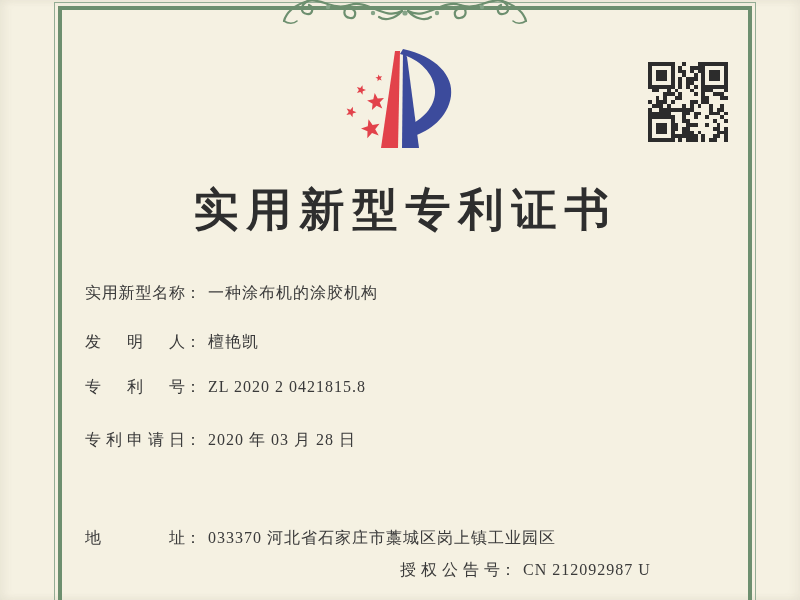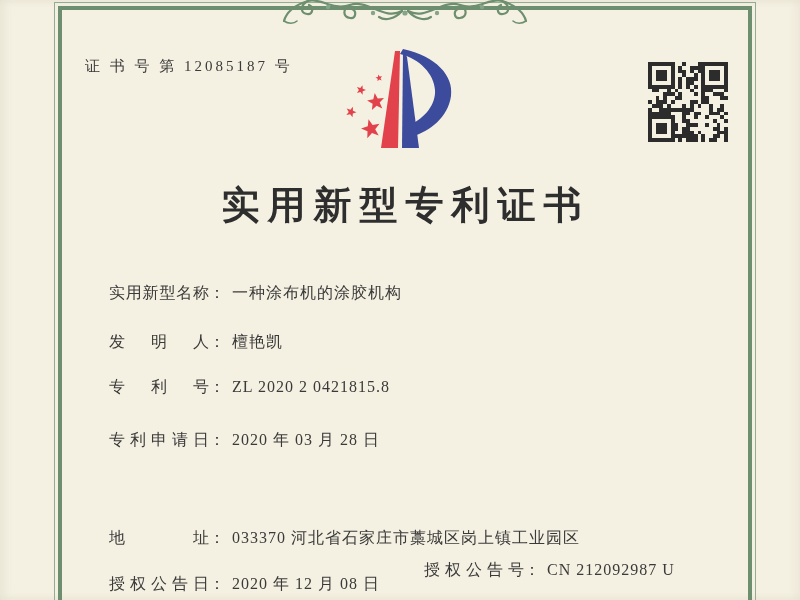--- a/index.html
+++ b/index.html
@@ -29,25 +29,25 @@
     font-size:15px; letter-spacing:3px; white-space:nowrap;
   }
   .qr{
     position:absolute; left:648px; top:62px; width:80px; height:80px;
   }
   .logo{
     position:absolute; left:328px; top:48px; width:155px; height:122px;
   }
   .title{
     position:absolute; left:57px; top:180px; width:697px;
-    text-align:center; font-size:38px; font-weight:600;
+    text-align:center; font-size:45px; font-weight:600;
     letter-spacing:8px; color:#2e2e2e; white-space:nowrap;
   }
   .field-row{
-    position:absolute; left:85px; font-size:16px; white-space:nowrap;margin-left:24px;
+    position:absolute; left:85px; font-size:16px; white-space:nowrap;
   }
   .flabel{
     display:inline-block; width:100px; vertical-align:bottom;
     text-align:justify; text-align-last:justify;
   }
   .colon{ display:inline-block; }
   .fvalue{ margin-left:7px; letter-spacing:1px; }
   .row-0{ top:283px; } .row-1{ top:332px; } .row-2{ top:377px; }
   .row-3{ top:430px; } .row-4{ top:479px; } .row-5{ top:528px; }
   .footer-left{ top:574px; }
@@ -74,21 +74,20 @@
     </g>
     <g fill="#86a488" stroke="none">
       <circle cx="50" cy="14" r="2.2"></circle>
         <circle cx="95" cy="20" r="2.2"></circle>
       <circle cx="204" cy="14" r="2.2"></circle>
         <circle cx="159" cy="20" r="2.2"></circle>
       <circle cx="127" cy="20" r="2.6"></circle>
     </g>
   </svg>
 
-  <div class="cert-no">证 书 号 第 12085187 号</div>
 
   <svg class="logo" viewBox="0 0 155 122">
 
     <path d="M75,1 C108,8 126,28 123,48 C120,70 101,83 86,88 L82,77 C97,70 108,56 107,42 C106,26 92,11 72,6 Z" fill="#3c4b9c"></path>
 
     <polygon points="67,3 72,3 70,100 53,100" fill="#e2424b"></polygon>
 
     <polygon points="75,3 79,9 91,100 74,100" fill="#3c4b9c"></polygon>
 
     <g id="logo-stars" fill="#e2424b">
@@ -351,20 +350,17 @@
   <div class="field-row row-2">
     <span class="flabel">专利号</span><span class="colon">：</span><span class="fvalue">ZL 2020 2 0421815.8</span>
   </div>
   <div class="field-row row-3">
     <span class="flabel">专利申请日</span><span class="colon">：</span><span class="fvalue">2020 年 03 月 28 日</span>
   </div>
   <div class="field-row row-5">
     <span class="flabel">地址</span><span class="colon">：</span><span class="fvalue">033370 河北省石家庄市藁城区岗上镇工业园区</span>
   </div>
 
-  <div class="field-row footer-left">
-    <span class="flabel">授权公告日</span><span class="colon">：</span><span class="fvalue">2020 年 12 月 08 日</span>
-  </div>
   <div class="field-row footer-right">
     <span class="flabel">授权公告号</span><span class="colon">：</span><span class="fvalue">CN 212092987 U</span>
   </div>
 
 </div>
 
 </body></html>

